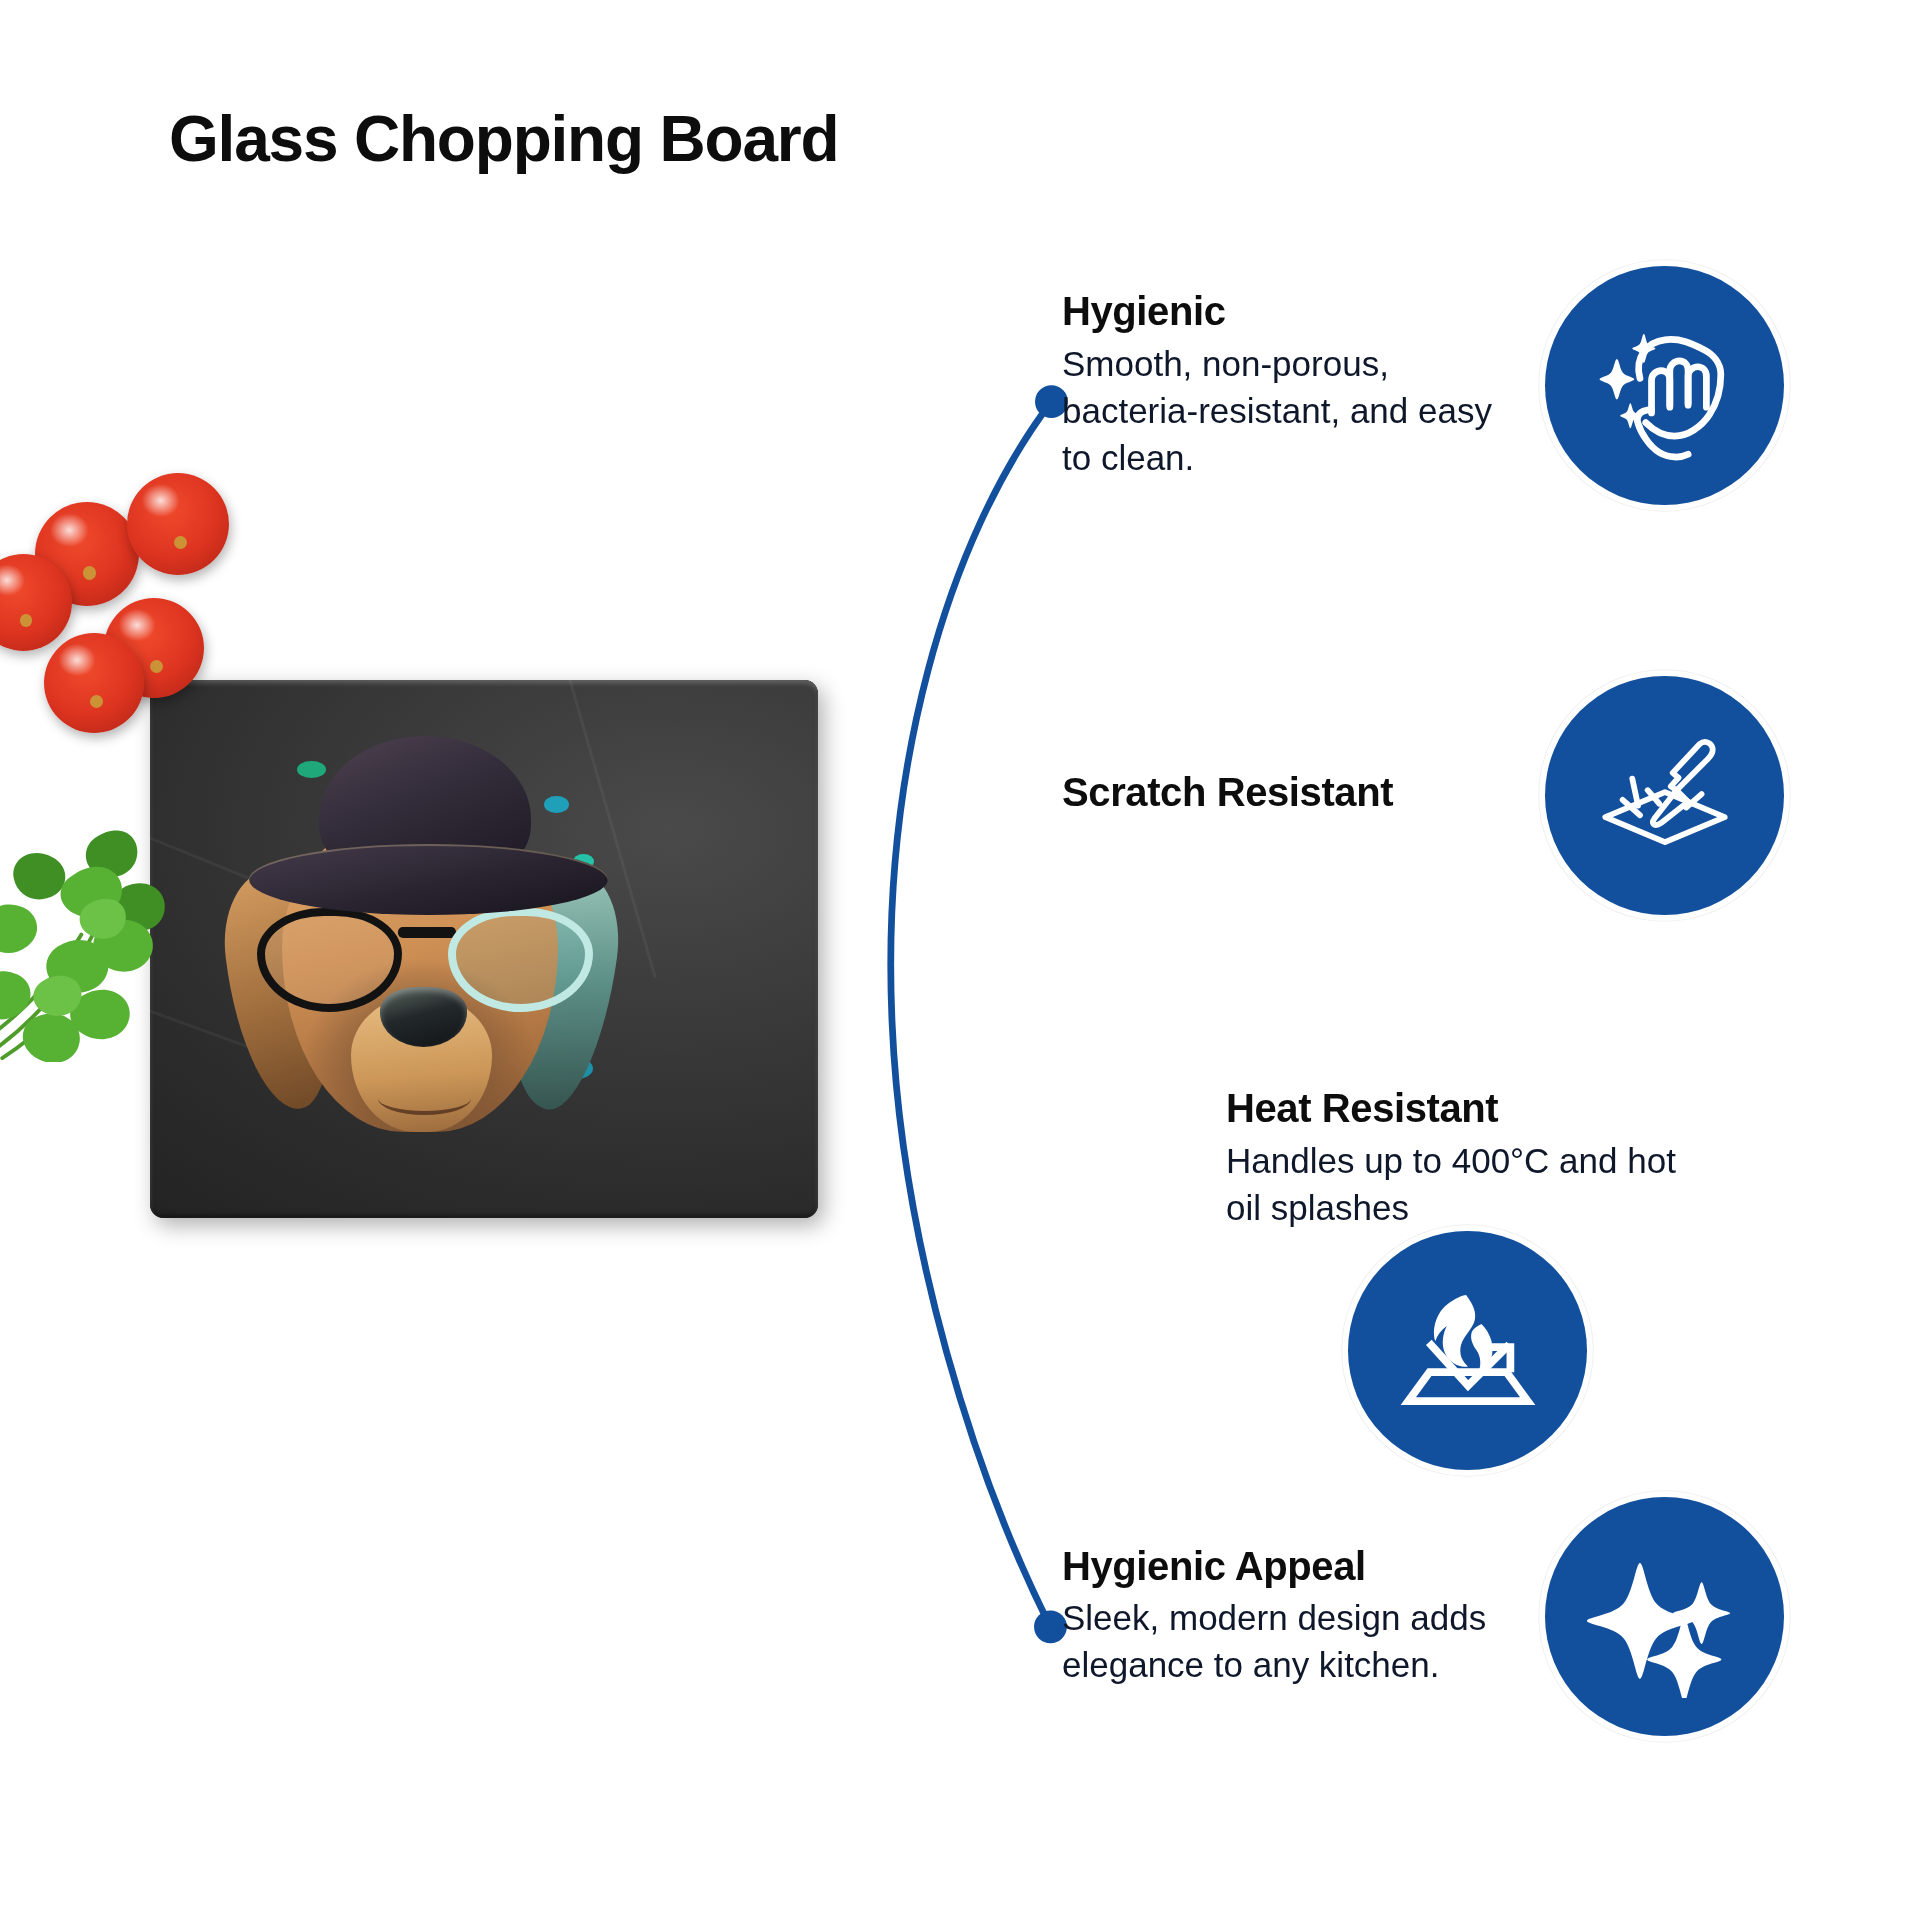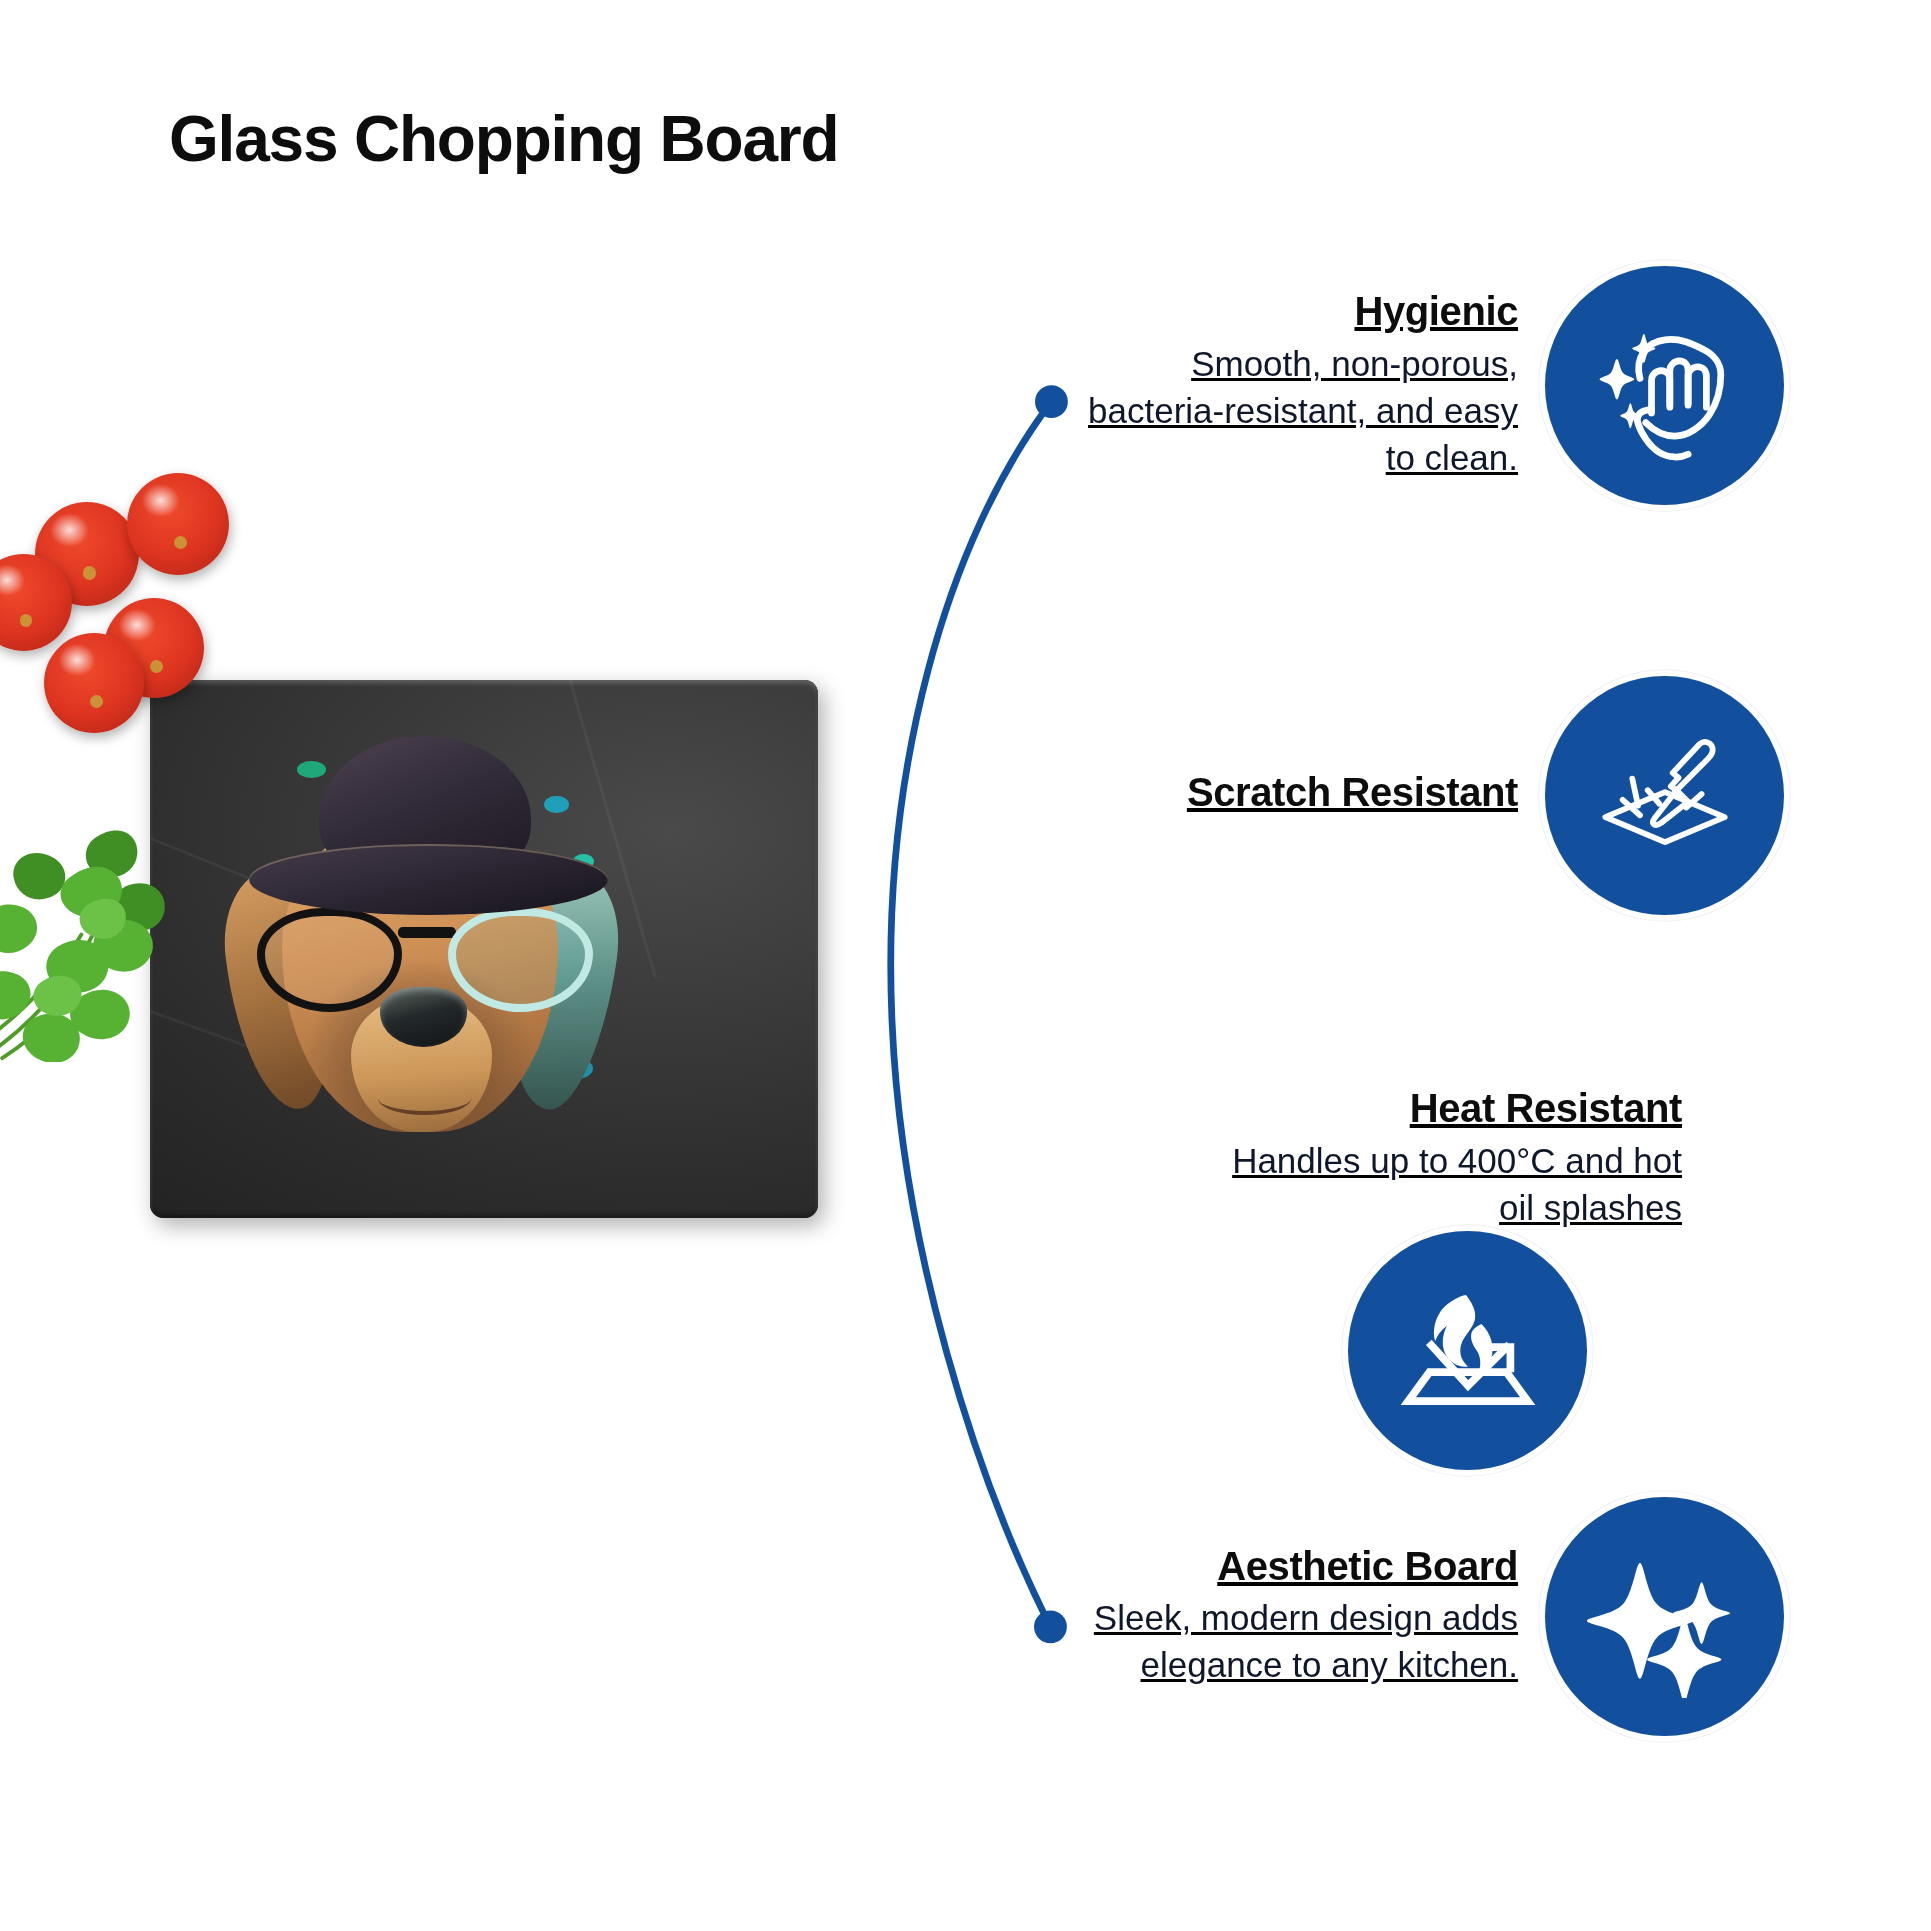--- a/index.html
+++ b/index.html
@@ -241,24 +241,23 @@
     align-items: center;
     width: 811px;
   }
   .f1 { left: 1062px; top: 266px;  }
   .f2 { left: 1062px; top: 676px;  }
   .f3 { left: 1062px; top: 1086px; flex-direction: column; }
   .f4 { left: 1062px; top: 1497px; }
 
   .feature-text {
     width: 483px;
-    text-align: right;
+    text-align: left;
     padding-right: 27px;
     box-sizing: border-box;
-    text-decoration: underline;
   }
   .feature-title {
     font-size: 40px;
     font-weight: bold;
     color: #0d0d0d;
     letter-spacing: -0.4px;
     line-height: 1.1;
     margin: 0 0 7.7px 0;
     white-space: nowrap;
   }
@@ -426,21 +425,21 @@
         <path d="M44 76 L82 118 L122 78"></path>
         <path d="M104 78 L126 78 L126 100"></path>
         <path d="M20 134 L42 104 L122 104 L144 134 Z"></path>
       </g>
     </svg>
   </div>
 </div>
 
 <div class="feature f4">
   <div class="feature-text">
-    <p class="feature-title">Aesthetic Board</p>
+    <p class="feature-title">Hygienic Appeal</p>
     <p class="feature-desc">Sleek, modern design adds elegance to any kitchen.</p>
   </div>
   <div class="icon-circle">
     <svg width="162" height="162" viewBox="0 0 168 168">
       <g fill="#ffffff">
         <path d="M58 28 c4 0 7 30 17 42 c10 12 38 14 38 18 c0 4 -28 6 -38 18 c-10 12 -13 42 -17 42 c-4 0 -7 -30 -17 -42 c-10 -12 -38 -14 -38 -18 c0 -4 28 -6 38 -18 c10 -12 13 -42 17 -42 z"></path>
         <path d="M122 48 c2.4 0 4 16 9.5 22.5 c5.5 6.5 20 7.5 20 9.5 c0 2 -14.5 3 -20 9.5 c-5.5 6.5 -7.1 22.5 -9.5 22.5 c-2.4 0 -4 -16 -9.5 -22.5 c-5.5 -6.5 -20 -7.5 -20 -9.5 c0 -2 14.5 -3 20 -9.5 c5.5 -6.5 7.1 -22.5 9.5 -22.5 z"></path>
         <path d="M104 84 c3 0 5 22 12.5 31 c7.5 9 26 10 26 13 c0 3 -18.5 4 -26 13 c-7.5 9 -9.5 31 -12.5 31 c-3 0 -5 -22 -12.5 -31 c-7.5 -9 -26 -10 -26 -13 c0 -3 18.5 -4 26 -13 c7.5 -9 9.5 -31 12.5 -31 z"></path>
       </g>
     </svg>

